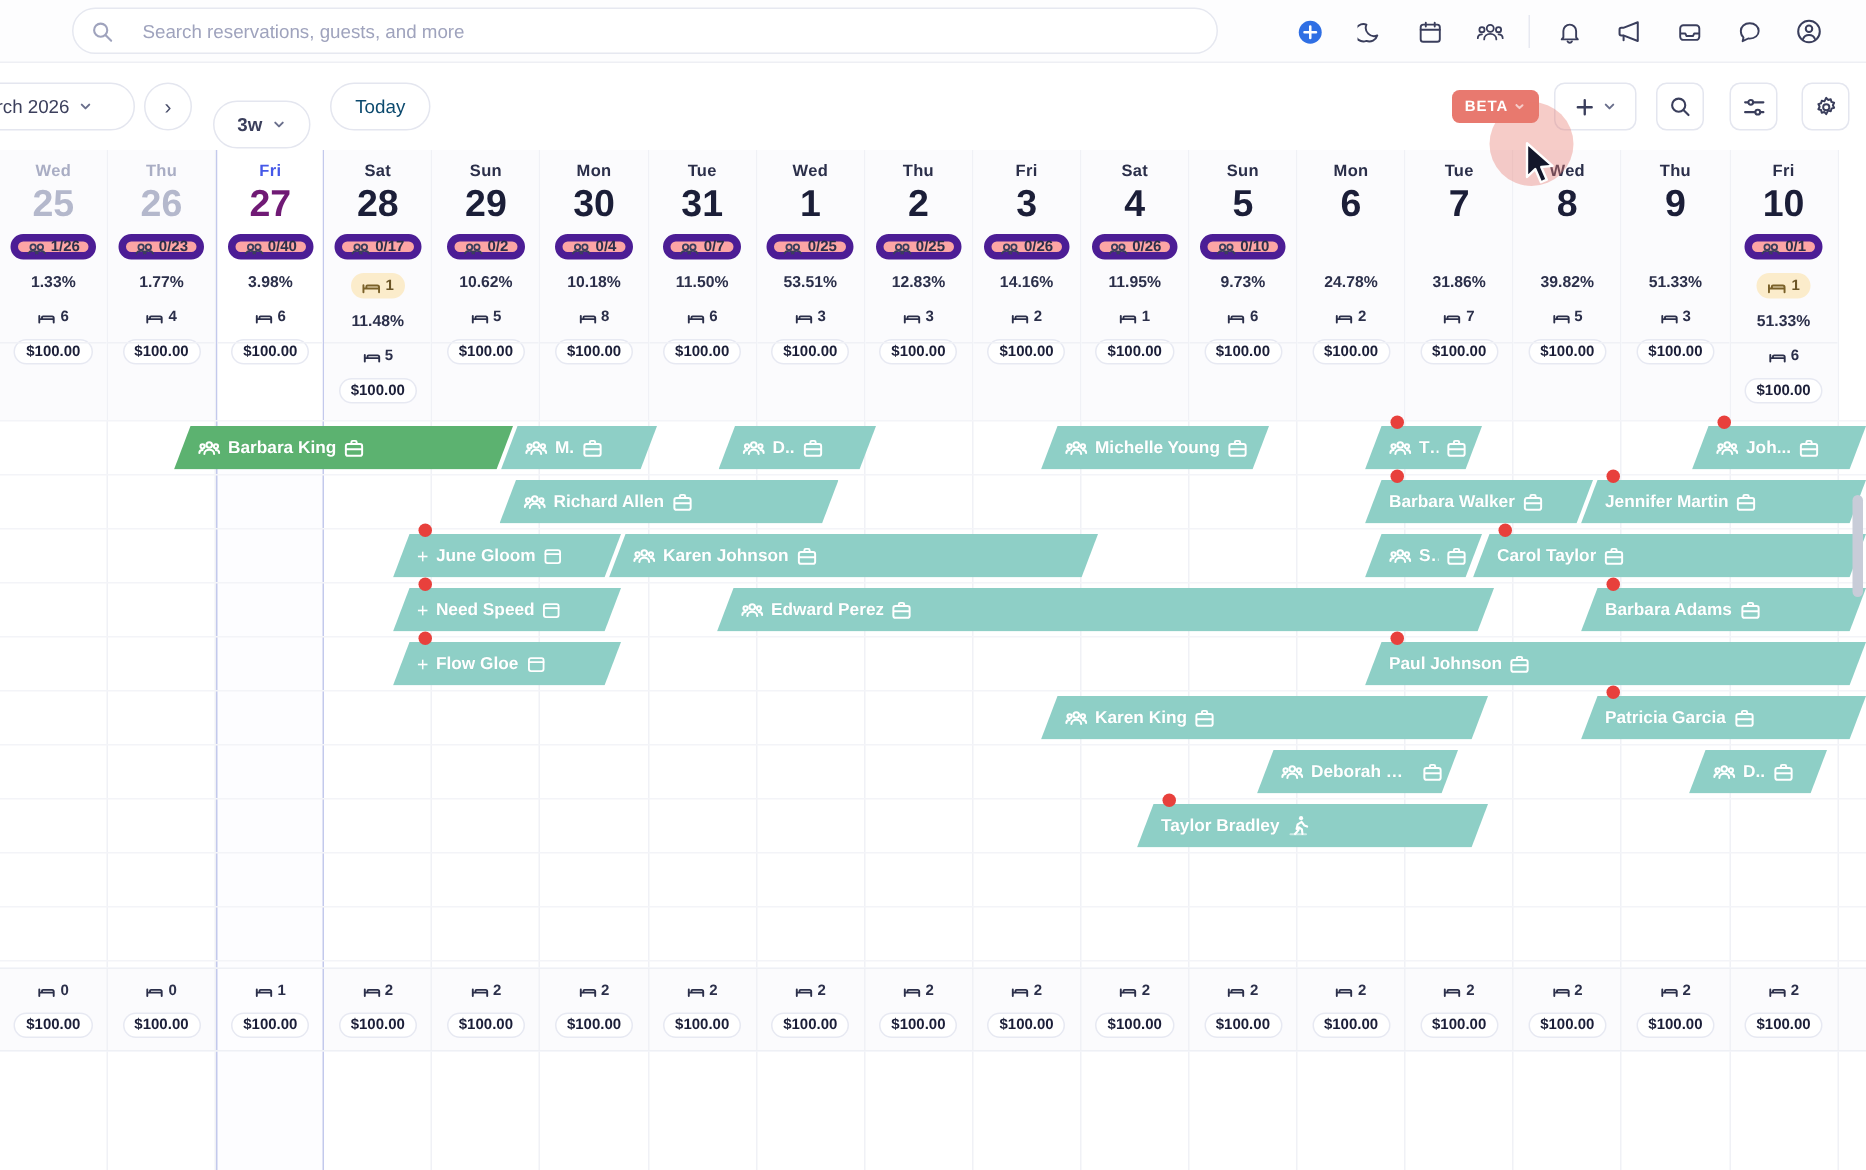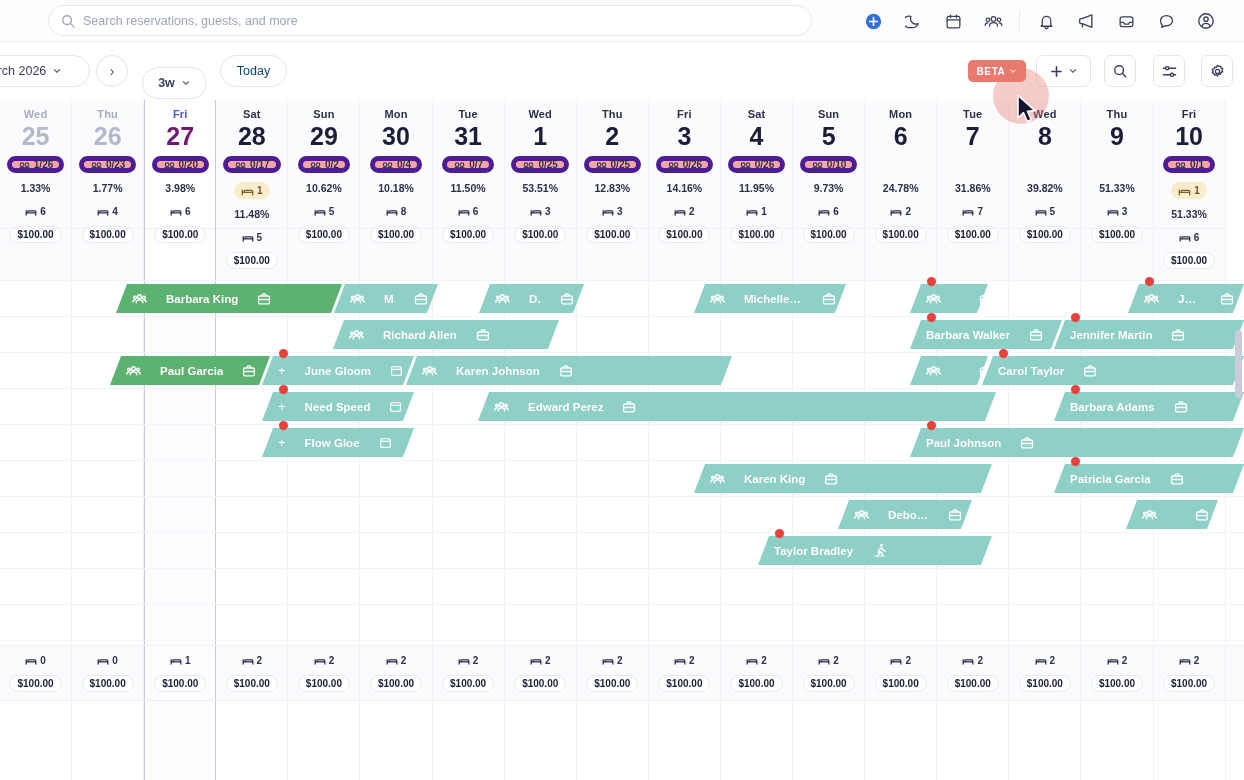--- a/index.html
+++ b/index.html
@@ -14,21 +14,21 @@
   
   #topbar {
     position: absolute; left: 0; top: 0; width: 1244px; height: 42px;
     background: #fdfdfe;
     border-bottom: 1px solid #eeeff4;
     display: flex; align-items: center;
   }
   #search-wrap {
     position: absolute; left: 48px; top: 5px; width: 764px; height: 31px;
     border: 1px solid #e6e8f0; border-radius: 16px; background: #fff;
-    display: flex; align-items: center; padding: 0 12px; gap: 8px;
+    display: flex; align-items: center; padding: 0 12px; gap: 20px;
   }
   #search-input {
     border: 0; outline: 0; flex: 1; font-size: 12.5px;
     font-family: "Liberation Sans", sans-serif; color: #2b2f4a; background: transparent;
   }
   #search-input::placeholder { color: #9fa3bd; }
   .topicons { position: absolute; right: 18px; top: 0; height: 42px; display: flex; align-items: center; gap: 0; }
   .topicon {
     width: 40px; height: 42px; display: flex; align-items: center; justify-content: center;
     cursor: pointer;
@@ -115,21 +115,21 @@
     background: #fbfbfd; border-top: 1px solid #eef0f5; border-bottom: 1px solid #eef0f5;
     display: flex;
   }
   .footcell { width: 72.1px; flex: none; text-align: center; border-right: 1px solid #f0f1f6; padding-top: 9px; }
   .footcell.today-col { background: #fdfdff; border-left: 1.5px solid #c3c9ec; border-right: 1.5px solid #c3c9ec; }
 
   
   #bars { position: absolute; left: 0; top: 180px; width: 1244px; height: 400px; }
   .bar {
     position: absolute; height: 29px;
-    display: flex; align-items: center; gap: 19px;
+    display: flex; align-items: center; gap: 5px;
     color: #fff; font-size: 11.5px; font-weight: bold; white-space: nowrap; overflow: hidden;
     padding-left: 16px; padding-right: 10px; cursor: pointer;
     clip-path: polygon(11px 0, 100% 0, calc(100% - 11px) 100%, 0 100%);
   }
   .bar.teal { background: #8ecfc6; }
   .bar.green { background: #5cb270; }
   .bar .lbl { text-shadow: 0 0 1px rgba(0,0,0,.06); overflow: hidden; text-overflow: ellipsis; }
   .dot {
     position: absolute; width: 9px; height: 9px; border-radius: 50%;
     background: #e8403c; z-index: 5;
@@ -375,21 +375,21 @@
           <div class="dnum today">27</div>
           <div class="badge-row">
             <span class="occ-badge">
               <span>
                 <svg width="13" height="12" viewBox="0 0 16 13" fill="none" stroke="#3a3e5c" stroke-width="1.5">
                   <circle cx="5" cy="6.2" r="2.2"></circle>
                   <circle cx="11" cy="6.2" r="2.2"></circle>
                   <path d="M1.2 11.5c.4-1.4 1.9-2.2 3.8-2.2s3.4.8 3.8 2.2M7.2 11.5c.4-1.4 1.9-2.2 3.8-2.2s3.4.8 3.8 2.2" stroke-linecap="round"></path>
                 </svg>
               </span>
-              <span>0/20</span>
+              <span>0/40</span>
             </span>
           </div>
           <div class="pct">3.98%</div>
           <div class="sep-line"></div>
           <div class="bedcount">
             <span>
               <svg width="12" height="11" viewBox="0 0 16 13" fill="none" stroke="#2b2f4a" stroke-width="1.5">
                 <path d="M1.6 11.2V5.4M1.6 8.2h12.8v3M14.4 11.2V8.2M4 8.2V6.6c0-.5.4-.9.9-.9h8.1c.8 0 1.4.6 1.4 1.4v1.1" stroke-linecap="round" stroke-linejoin="round" stroke-width="1.7"></path>
               </svg>
             </span>
@@ -990,221 +990,202 @@
       <div class="bar teal" style="left: 1054px; top: 40px; width: 190px;">
         <span class="lbl">Jennifer Martin</span>
         <span>
           <svg width="14" height="14" viewBox="0 0 16 16" fill="none" stroke="#ffffff" stroke-width="1.5">
             <rect x="1.8" y="4.6" width="12.4" height="9" rx="1.6"></rect>
             <path d="M6 4.6V3.2c0-.6.5-1 1-1h2c.6 0 1 .4 1 1v1.4" stroke-linejoin="round"></path>
             <path d="M1.8 8.6h12.4"></path>
           </svg>
         </span>
       </div>
-      <div class="bar green" style="left: 110px; top: 76px; width: 160px;">
+      <div class="dot" style="left: 279px; top: 69px;"></div>
+      <div class="bar teal" style="left: 262px; top: 76px; width: 152px;">
+        <span class="plusmark">+</span>
+        <span class="lbl">June Gloom</span>
+        <span>
+          <svg width="13" height="13" viewBox="0 0 16 16" fill="none" stroke="#ffffff" stroke-width="1.5">
+            <rect x="2" y="3.4" width="12" height="10.6" rx="1.7"></rect>
+            <path d="M2 6.6h12" stroke-linecap="round"></path>
+          </svg>
+        </span>
+      </div>
+      <div class="bar teal" style="left: 406px; top: 76px; width: 326px;">
         <span>
           <svg width="15" height="13" viewBox="0 0 16 14" fill="none" stroke="#ffffff" stroke-width="1.5">
             <circle cx="8" cy="5" r="2"></circle>
             <circle cx="3.2" cy="6" r="1.5"></circle>
             <circle cx="12.8" cy="6" r="1.5"></circle>
             <path d="M4.5 11.5c0-1.9 1.6-3.1 3.5-3.1s3.5 1.2 3.5 3.1" stroke-linecap="round"></path>
             <path d="M.9 10.8c0-1.4 1-2.2 2.3-2.2M15.1 10.8c0-1.4-1-2.2-2.3-2.2" stroke-linecap="round"></path>
           </svg>
         </span>
-        <span class="lbl">Paul Garcia</span>
-        <span>
-          <svg width="14" height="14" viewBox="0 0 16 16" fill="none" stroke="#ffffff" stroke-width="1.5">
-            <rect x="1.8" y="4.6" width="12.4" height="9" rx="1.6"></rect>
-            <path d="M6 4.6V3.2c0-.6.5-1 1-1h2c.6 0 1 .4 1 1v1.4" stroke-linejoin="round"></path>
-            <path d="M1.8 8.6h12.4"></path>
-          </svg>
-        </span>
-      </div>
-      <div class="dot" style="left: 279px; top: 69px;"></div>
-      <div class="bar teal" style="left: 262px; top: 76px; width: 152px;">
-        <span class="plusmark">+</span>
-        <span class="lbl">June Gloom</span>
-        <span>
-          <svg width="13" height="13" viewBox="0 0 16 16" fill="none" stroke="#ffffff" stroke-width="1.5">
-            <rect x="2" y="3.4" width="12" height="10.6" rx="1.7"></rect>
-            <path d="M2 6.6h12" stroke-linecap="round"></path>
-          </svg>
-        </span>
-      </div>
-      <div class="bar teal" style="left: 406px; top: 76px; width: 326px;">
+        <span class="lbl">Karen Johnson</span>
+        <span>
+          <svg width="14" height="14" viewBox="0 0 16 16" fill="none" stroke="#ffffff" stroke-width="1.5">
+            <rect x="1.8" y="4.6" width="12.4" height="9" rx="1.6"></rect>
+            <path d="M6 4.6V3.2c0-.6.5-1 1-1h2c.6 0 1 .4 1 1v1.4" stroke-linejoin="round"></path>
+            <path d="M1.8 8.6h12.4"></path>
+          </svg>
+        </span>
+      </div>
+      <div class="bar teal" style="left: 910px; top: 76px; width: 78px;">
         <span>
           <svg width="15" height="13" viewBox="0 0 16 14" fill="none" stroke="#ffffff" stroke-width="1.5">
             <circle cx="8" cy="5" r="2"></circle>
             <circle cx="3.2" cy="6" r="1.5"></circle>
             <circle cx="12.8" cy="6" r="1.5"></circle>
             <path d="M4.5 11.5c0-1.9 1.6-3.1 3.5-3.1s3.5 1.2 3.5 3.1" stroke-linecap="round"></path>
             <path d="M.9 10.8c0-1.4 1-2.2 2.3-2.2M15.1 10.8c0-1.4-1-2.2-2.3-2.2" stroke-linecap="round"></path>
           </svg>
         </span>
-        <span class="lbl">Karen Johnson</span>
-        <span>
-          <svg width="14" height="14" viewBox="0 0 16 16" fill="none" stroke="#ffffff" stroke-width="1.5">
-            <rect x="1.8" y="4.6" width="12.4" height="9" rx="1.6"></rect>
-            <path d="M6 4.6V3.2c0-.6.5-1 1-1h2c.6 0 1 .4 1 1v1.4" stroke-linejoin="round"></path>
-            <path d="M1.8 8.6h12.4"></path>
-          </svg>
-        </span>
-      </div>
-      <div class="bar teal" style="left: 910px; top: 76px; width: 78px;">
+        <span class="lbl">S..</span>
+        <span>
+          <svg width="14" height="14" viewBox="0 0 16 16" fill="none" stroke="#ffffff" stroke-width="1.5">
+            <rect x="1.8" y="4.6" width="12.4" height="9" rx="1.6"></rect>
+            <path d="M6 4.6V3.2c0-.6.5-1 1-1h2c.6 0 1 .4 1 1v1.4" stroke-linejoin="round"></path>
+            <path d="M1.8 8.6h12.4"></path>
+          </svg>
+        </span>
+      </div>
+      <div class="dot" style="left: 999px; top: 69px;"></div>
+      <div class="bar teal" style="left: 982px; top: 76px; width: 262px;">
+        <span class="lbl">Carol Taylor</span>
+        <span>
+          <svg width="14" height="14" viewBox="0 0 16 16" fill="none" stroke="#ffffff" stroke-width="1.5">
+            <rect x="1.8" y="4.6" width="12.4" height="9" rx="1.6"></rect>
+            <path d="M6 4.6V3.2c0-.6.5-1 1-1h2c.6 0 1 .4 1 1v1.4" stroke-linejoin="round"></path>
+            <path d="M1.8 8.6h12.4"></path>
+          </svg>
+        </span>
+      </div>
+      <div class="dot" style="left: 279px; top: 105px;"></div>
+      <div class="bar teal" style="left: 262px; top: 112px; width: 152px;">
+        <span class="plusmark">+</span>
+        <span class="lbl">Need Speed</span>
+        <span>
+          <svg width="13" height="13" viewBox="0 0 16 16" fill="none" stroke="#ffffff" stroke-width="1.5">
+            <rect x="2" y="3.4" width="12" height="10.6" rx="1.7"></rect>
+            <path d="M2 6.6h12" stroke-linecap="round"></path>
+          </svg>
+        </span>
+      </div>
+      <div class="bar teal" style="left: 478px; top: 112px; width: 518px;">
         <span>
           <svg width="15" height="13" viewBox="0 0 16 14" fill="none" stroke="#ffffff" stroke-width="1.5">
             <circle cx="8" cy="5" r="2"></circle>
             <circle cx="3.2" cy="6" r="1.5"></circle>
             <circle cx="12.8" cy="6" r="1.5"></circle>
             <path d="M4.5 11.5c0-1.9 1.6-3.1 3.5-3.1s3.5 1.2 3.5 3.1" stroke-linecap="round"></path>
             <path d="M.9 10.8c0-1.4 1-2.2 2.3-2.2M15.1 10.8c0-1.4-1-2.2-2.3-2.2" stroke-linecap="round"></path>
           </svg>
         </span>
-        <span class="lbl">S..</span>
-        <span>
-          <svg width="14" height="14" viewBox="0 0 16 16" fill="none" stroke="#ffffff" stroke-width="1.5">
-            <rect x="1.8" y="4.6" width="12.4" height="9" rx="1.6"></rect>
-            <path d="M6 4.6V3.2c0-.6.5-1 1-1h2c.6 0 1 .4 1 1v1.4" stroke-linejoin="round"></path>
-            <path d="M1.8 8.6h12.4"></path>
-          </svg>
-        </span>
-      </div>
-      <div class="dot" style="left: 999px; top: 69px;"></div>
-      <div class="bar teal" style="left: 982px; top: 76px; width: 262px;">
-        <span class="lbl">Carol Taylor</span>
-        <span>
-          <svg width="14" height="14" viewBox="0 0 16 16" fill="none" stroke="#ffffff" stroke-width="1.5">
-            <rect x="1.8" y="4.6" width="12.4" height="9" rx="1.6"></rect>
-            <path d="M6 4.6V3.2c0-.6.5-1 1-1h2c.6 0 1 .4 1 1v1.4" stroke-linejoin="round"></path>
-            <path d="M1.8 8.6h12.4"></path>
-          </svg>
-        </span>
-      </div>
-      <div class="dot" style="left: 279px; top: 105px;"></div>
-      <div class="bar teal" style="left: 262px; top: 112px; width: 152px;">
+        <span class="lbl">Edward Perez</span>
+        <span>
+          <svg width="14" height="14" viewBox="0 0 16 16" fill="none" stroke="#ffffff" stroke-width="1.5">
+            <rect x="1.8" y="4.6" width="12.4" height="9" rx="1.6"></rect>
+            <path d="M6 4.6V3.2c0-.6.5-1 1-1h2c.6 0 1 .4 1 1v1.4" stroke-linejoin="round"></path>
+            <path d="M1.8 8.6h12.4"></path>
+          </svg>
+        </span>
+      </div>
+      <div class="dot" style="left: 1071px; top: 105px;"></div>
+      <div class="bar teal" style="left: 1054px; top: 112px; width: 190px;">
+        <span class="lbl">Barbara Adams</span>
+        <span>
+          <svg width="14" height="14" viewBox="0 0 16 16" fill="none" stroke="#ffffff" stroke-width="1.5">
+            <rect x="1.8" y="4.6" width="12.4" height="9" rx="1.6"></rect>
+            <path d="M6 4.6V3.2c0-.6.5-1 1-1h2c.6 0 1 .4 1 1v1.4" stroke-linejoin="round"></path>
+            <path d="M1.8 8.6h12.4"></path>
+          </svg>
+        </span>
+      </div>
+      <div class="dot" style="left: 279px; top: 141px;"></div>
+      <div class="bar teal" style="left: 262px; top: 148px; width: 152px;">
         <span class="plusmark">+</span>
-        <span class="lbl">Need Speed</span>
+        <span class="lbl">Flow Gloe</span>
         <span>
           <svg width="13" height="13" viewBox="0 0 16 16" fill="none" stroke="#ffffff" stroke-width="1.5">
             <rect x="2" y="3.4" width="12" height="10.6" rx="1.7"></rect>
             <path d="M2 6.6h12" stroke-linecap="round"></path>
           </svg>
         </span>
       </div>
-      <div class="bar teal" style="left: 478px; top: 112px; width: 518px;">
+      <div class="dot" style="left: 927px; top: 141px;"></div>
+      <div class="bar teal" style="left: 910px; top: 148px; width: 334px;">
+        <span class="lbl">Paul Johnson</span>
+        <span>
+          <svg width="14" height="14" viewBox="0 0 16 16" fill="none" stroke="#ffffff" stroke-width="1.5">
+            <rect x="1.8" y="4.6" width="12.4" height="9" rx="1.6"></rect>
+            <path d="M6 4.6V3.2c0-.6.5-1 1-1h2c.6 0 1 .4 1 1v1.4" stroke-linejoin="round"></path>
+            <path d="M1.8 8.6h12.4"></path>
+          </svg>
+        </span>
+      </div>
+      <div class="bar teal" style="left: 694px; top: 184px; width: 298px;">
         <span>
           <svg width="15" height="13" viewBox="0 0 16 14" fill="none" stroke="#ffffff" stroke-width="1.5">
             <circle cx="8" cy="5" r="2"></circle>
             <circle cx="3.2" cy="6" r="1.5"></circle>
             <circle cx="12.8" cy="6" r="1.5"></circle>
             <path d="M4.5 11.5c0-1.9 1.6-3.1 3.5-3.1s3.5 1.2 3.5 3.1" stroke-linecap="round"></path>
             <path d="M.9 10.8c0-1.4 1-2.2 2.3-2.2M15.1 10.8c0-1.4-1-2.2-2.3-2.2" stroke-linecap="round"></path>
           </svg>
         </span>
-        <span class="lbl">Edward Perez</span>
-        <span>
-          <svg width="14" height="14" viewBox="0 0 16 16" fill="none" stroke="#ffffff" stroke-width="1.5">
-            <rect x="1.8" y="4.6" width="12.4" height="9" rx="1.6"></rect>
-            <path d="M6 4.6V3.2c0-.6.5-1 1-1h2c.6 0 1 .4 1 1v1.4" stroke-linejoin="round"></path>
-            <path d="M1.8 8.6h12.4"></path>
-          </svg>
-        </span>
-      </div>
-      <div class="dot" style="left: 1071px; top: 105px;"></div>
-      <div class="bar teal" style="left: 1054px; top: 112px; width: 190px;">
-        <span class="lbl">Barbara Adams</span>
-        <span>
-          <svg width="14" height="14" viewBox="0 0 16 16" fill="none" stroke="#ffffff" stroke-width="1.5">
-            <rect x="1.8" y="4.6" width="12.4" height="9" rx="1.6"></rect>
-            <path d="M6 4.6V3.2c0-.6.5-1 1-1h2c.6 0 1 .4 1 1v1.4" stroke-linejoin="round"></path>
-            <path d="M1.8 8.6h12.4"></path>
-          </svg>
-        </span>
-      </div>
-      <div class="dot" style="left: 279px; top: 141px;"></div>
-      <div class="bar teal" style="left: 262px; top: 148px; width: 152px;">
-        <span class="plusmark">+</span>
-        <span class="lbl">Flow Gloe</span>
-        <span>
-          <svg width="13" height="13" viewBox="0 0 16 16" fill="none" stroke="#ffffff" stroke-width="1.5">
-            <rect x="2" y="3.4" width="12" height="10.6" rx="1.7"></rect>
-            <path d="M2 6.6h12" stroke-linecap="round"></path>
-          </svg>
-        </span>
-      </div>
-      <div class="dot" style="left: 927px; top: 141px;"></div>
-      <div class="bar teal" style="left: 910px; top: 148px; width: 334px;">
-        <span class="lbl">Paul Johnson</span>
-        <span>
-          <svg width="14" height="14" viewBox="0 0 16 16" fill="none" stroke="#ffffff" stroke-width="1.5">
-            <rect x="1.8" y="4.6" width="12.4" height="9" rx="1.6"></rect>
-            <path d="M6 4.6V3.2c0-.6.5-1 1-1h2c.6 0 1 .4 1 1v1.4" stroke-linejoin="round"></path>
-            <path d="M1.8 8.6h12.4"></path>
-          </svg>
-        </span>
-      </div>
-      <div class="bar teal" style="left: 694px; top: 184px; width: 298px;">
+        <span class="lbl">Karen King</span>
+        <span>
+          <svg width="14" height="14" viewBox="0 0 16 16" fill="none" stroke="#ffffff" stroke-width="1.5">
+            <rect x="1.8" y="4.6" width="12.4" height="9" rx="1.6"></rect>
+            <path d="M6 4.6V3.2c0-.6.5-1 1-1h2c.6 0 1 .4 1 1v1.4" stroke-linejoin="round"></path>
+            <path d="M1.8 8.6h12.4"></path>
+          </svg>
+        </span>
+      </div>
+      <div class="dot" style="left: 1071px; top: 177px;"></div>
+      <div class="bar teal" style="left: 1054px; top: 184px; width: 190px;">
+        <span class="lbl">Patricia Garcia</span>
+        <span>
+          <svg width="14" height="14" viewBox="0 0 16 16" fill="none" stroke="#ffffff" stroke-width="1.5">
+            <rect x="1.8" y="4.6" width="12.4" height="9" rx="1.6"></rect>
+            <path d="M6 4.6V3.2c0-.6.5-1 1-1h2c.6 0 1 .4 1 1v1.4" stroke-linejoin="round"></path>
+            <path d="M1.8 8.6h12.4"></path>
+          </svg>
+        </span>
+      </div>
+      <div class="bar teal" style="left: 838px; top: 220px; width: 134px;">
         <span>
           <svg width="15" height="13" viewBox="0 0 16 14" fill="none" stroke="#ffffff" stroke-width="1.5">
             <circle cx="8" cy="5" r="2"></circle>
             <circle cx="3.2" cy="6" r="1.5"></circle>
             <circle cx="12.8" cy="6" r="1.5"></circle>
             <path d="M4.5 11.5c0-1.9 1.6-3.1 3.5-3.1s3.5 1.2 3.5 3.1" stroke-linecap="round"></path>
             <path d="M.9 10.8c0-1.4 1-2.2 2.3-2.2M15.1 10.8c0-1.4-1-2.2-2.3-2.2" stroke-linecap="round"></path>
           </svg>
         </span>
-        <span class="lbl">Karen King</span>
-        <span>
-          <svg width="14" height="14" viewBox="0 0 16 16" fill="none" stroke="#ffffff" stroke-width="1.5">
-            <rect x="1.8" y="4.6" width="12.4" height="9" rx="1.6"></rect>
-            <path d="M6 4.6V3.2c0-.6.5-1 1-1h2c.6 0 1 .4 1 1v1.4" stroke-linejoin="round"></path>
-            <path d="M1.8 8.6h12.4"></path>
-          </svg>
-        </span>
-      </div>
-      <div class="dot" style="left: 1071px; top: 177px;"></div>
-      <div class="bar teal" style="left: 1054px; top: 184px; width: 190px;">
-        <span class="lbl">Patricia Garcia</span>
-        <span>
-          <svg width="14" height="14" viewBox="0 0 16 16" fill="none" stroke="#ffffff" stroke-width="1.5">
-            <rect x="1.8" y="4.6" width="12.4" height="9" rx="1.6"></rect>
-            <path d="M6 4.6V3.2c0-.6.5-1 1-1h2c.6 0 1 .4 1 1v1.4" stroke-linejoin="round"></path>
-            <path d="M1.8 8.6h12.4"></path>
-          </svg>
-        </span>
-      </div>
-      <div class="bar teal" style="left: 838px; top: 220px; width: 134px;">
+        <span class="lbl">Deborah Philli...</span>
+        <span>
+          <svg width="14" height="14" viewBox="0 0 16 16" fill="none" stroke="#ffffff" stroke-width="1.5">
+            <rect x="1.8" y="4.6" width="12.4" height="9" rx="1.6"></rect>
+            <path d="M6 4.6V3.2c0-.6.5-1 1-1h2c.6 0 1 .4 1 1v1.4" stroke-linejoin="round"></path>
+            <path d="M1.8 8.6h12.4"></path>
+          </svg>
+        </span>
+      </div>
+      <div class="bar teal" style="left: 1126px; top: 220px; width: 92px;">
         <span>
           <svg width="15" height="13" viewBox="0 0 16 14" fill="none" stroke="#ffffff" stroke-width="1.5">
             <circle cx="8" cy="5" r="2"></circle>
             <circle cx="3.2" cy="6" r="1.5"></circle>
             <circle cx="12.8" cy="6" r="1.5"></circle>
             <path d="M4.5 11.5c0-1.9 1.6-3.1 3.5-3.1s3.5 1.2 3.5 3.1" stroke-linecap="round"></path>
             <path d="M.9 10.8c0-1.4 1-2.2 2.3-2.2M15.1 10.8c0-1.4-1-2.2-2.3-2.2" stroke-linecap="round"></path>
           </svg>
         </span>
-        <span class="lbl">Deborah Philli...</span>
-        <span>
-          <svg width="14" height="14" viewBox="0 0 16 16" fill="none" stroke="#ffffff" stroke-width="1.5">
-            <rect x="1.8" y="4.6" width="12.4" height="9" rx="1.6"></rect>
-            <path d="M6 4.6V3.2c0-.6.5-1 1-1h2c.6 0 1 .4 1 1v1.4" stroke-linejoin="round"></path>
-            <path d="M1.8 8.6h12.4"></path>
-          </svg>
-        </span>
-      </div>
-      <div class="bar teal" style="left: 1126px; top: 220px; width: 92px;">
-        <span>
-          <svg width="15" height="13" viewBox="0 0 16 14" fill="none" stroke="#ffffff" stroke-width="1.5">
-            <circle cx="8" cy="5" r="2"></circle>
-            <circle cx="3.2" cy="6" r="1.5"></circle>
-            <circle cx="12.8" cy="6" r="1.5"></circle>
-            <path d="M4.5 11.5c0-1.9 1.6-3.1 3.5-3.1s3.5 1.2 3.5 3.1" stroke-linecap="round"></path>
-            <path d="M.9 10.8c0-1.4 1-2.2 2.3-2.2M15.1 10.8c0-1.4-1-2.2-2.3-2.2" stroke-linecap="round"></path>
-          </svg>
-        </span>
         <span class="lbl">D..</span>
         <span>
           <svg width="14" height="14" viewBox="0 0 16 16" fill="none" stroke="#ffffff" stroke-width="1.5">
             <rect x="1.8" y="4.6" width="12.4" height="9" rx="1.6"></rect>
             <path d="M6 4.6V3.2c0-.6.5-1 1-1h2c.6 0 1 .4 1 1v1.4" stroke-linejoin="round"></path>
             <path d="M1.8 8.6h12.4"></path>
           </svg>
         </span>
       </div>
       <div class="dot" style="left: 775px; top: 249px;"></div>

